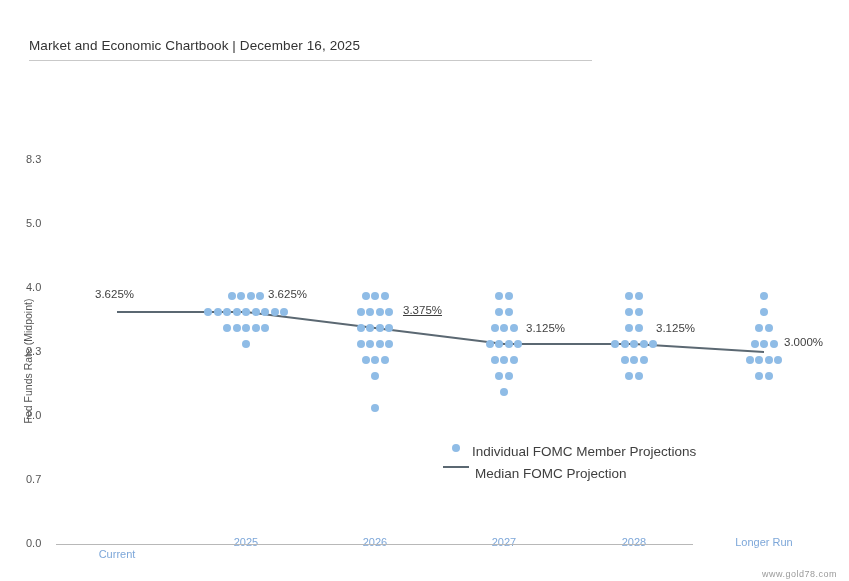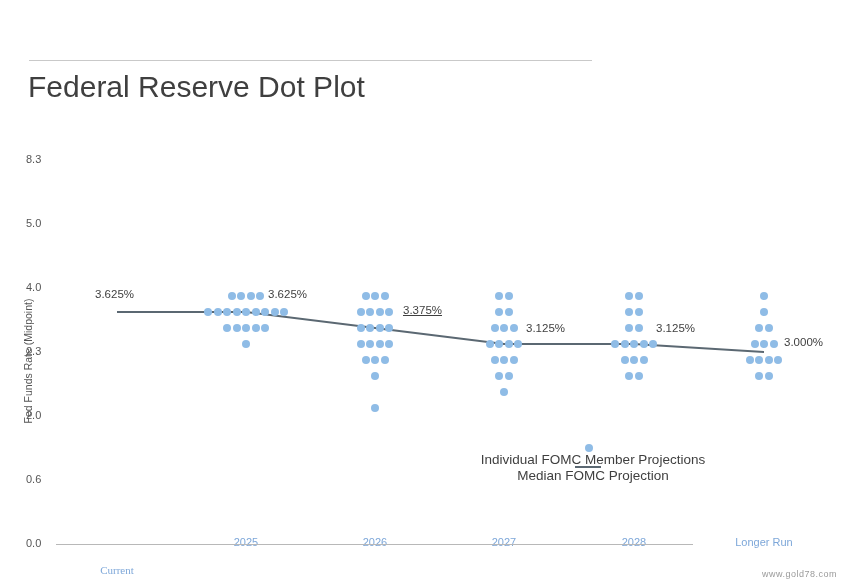--- a/index.html
+++ b/index.html
@@ -110,24 +110,23 @@
     white-space: nowrap;
   }
   .legend {
     position: absolute;
     left: 448px;
     top: 444px;
     width: 290px;
   }
   .legend-row {
     display: flex;
-    align-items: center;
+    align-items: flex-start;
     height: 22px;
     margin-bottom: 0px;
-    flex-direction: column;
   }
   .legend-marker-dot {
     width: 8px;
     height: 8px;
     border-radius: 50%;
     background: #8fbce6;
     margin-left: 4px;
     margin-right: 12px;
     flex: 0 0 auto;
   }
@@ -182,36 +181,36 @@
     font-size: 9px;
     color: #9a9a9a;
     letter-spacing: 0.5px;
   }
 </style>
 </head>
 <body>
 
 <div id="page">
 
+  <div class="kicker">Market and Economic Chartbook | December 16, 2025</div>
   <div class="kicker-rule"></div>
-  <div class="title">Federal Reserve Dot Plot</div>
 
   <div class="plot">
     <div class="y-axis-label">Fed Funds Rate (Midpoint)</div>
     <div id="yticks">
         <div class="ytick" style="top: 537px;">0.0</div>
-        <div class="ytick" style="top: 473px;">0.6</div>
+        <div class="ytick" style="top: 473px;">0.7</div>
         <div class="ytick" style="top: 409px;">2.0</div>
         <div class="ytick" style="top: 345px;">2.3</div>
         <div class="ytick" style="top: 281px;">4.0</div>
         <div class="ytick" style="top: 217px;">5.0</div>
         <div class="ytick" style="top: 153px;">8.3</div>
       </div>
     <div id="xticks">
-        <div class="xtick" style="left: 72px; width: 90px; top: 564px; font-family: Liberation Serif, serif;">Current</div>
+        <div class="xtick" style="left: 72px; width: 90px; top: 548px;">Current</div>
         <div class="xtick" style="left: 201px; width: 90px; top: 536px;">2025</div>
         <div class="xtick" style="left: 330px; width: 90px; top: 536px;">2026</div>
         <div class="xtick" style="left: 459px; width: 90px; top: 536px;">2027</div>
         <div class="xtick" style="left: 589px; width: 90px; top: 536px;">2028</div>
         <div class="xtick" style="left: 719px; width: 90px; top: 536px;">Longer Run</div>
       </div>
     <div class="axis-line"></div>
     <svg id="median-svg" width="849" height="581" style="position:absolute;left:0;top:0;pointer-events:none;">
         <polyline points="117,312 246,312 375,328 504,344 634,344 764,352" fill="none" stroke="#5b6872" stroke-width="2"></polyline>
       </svg>

